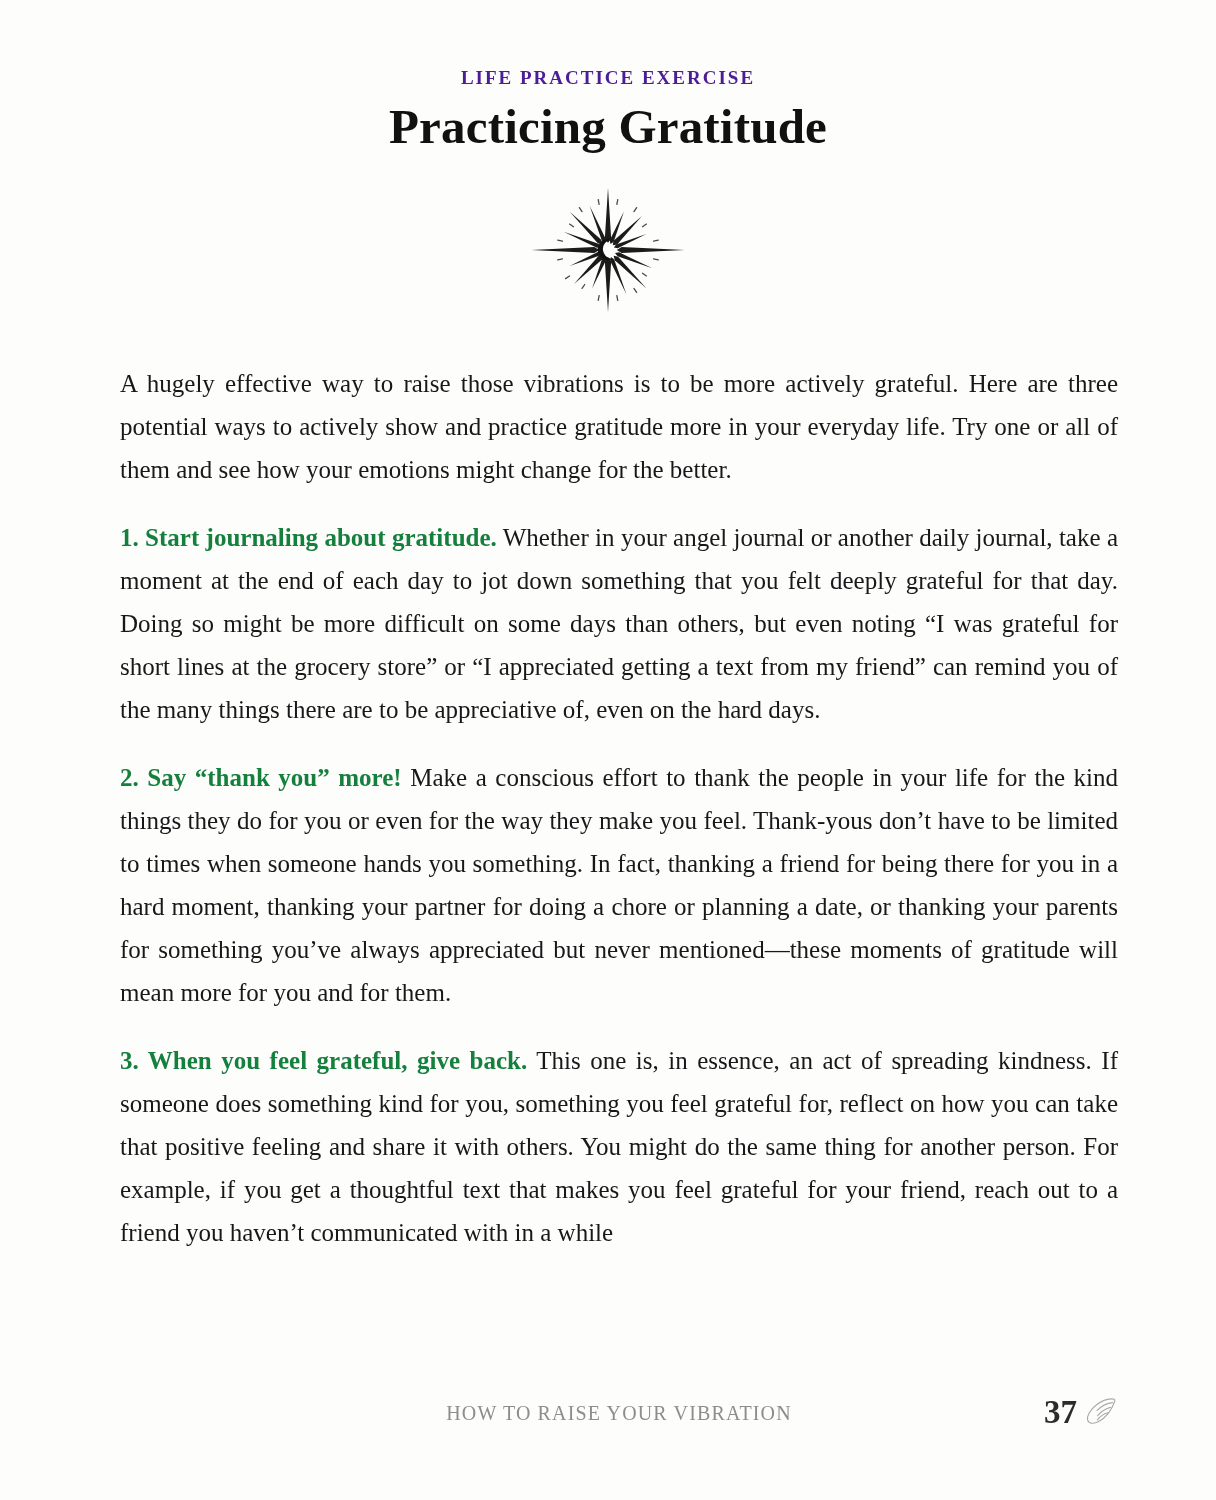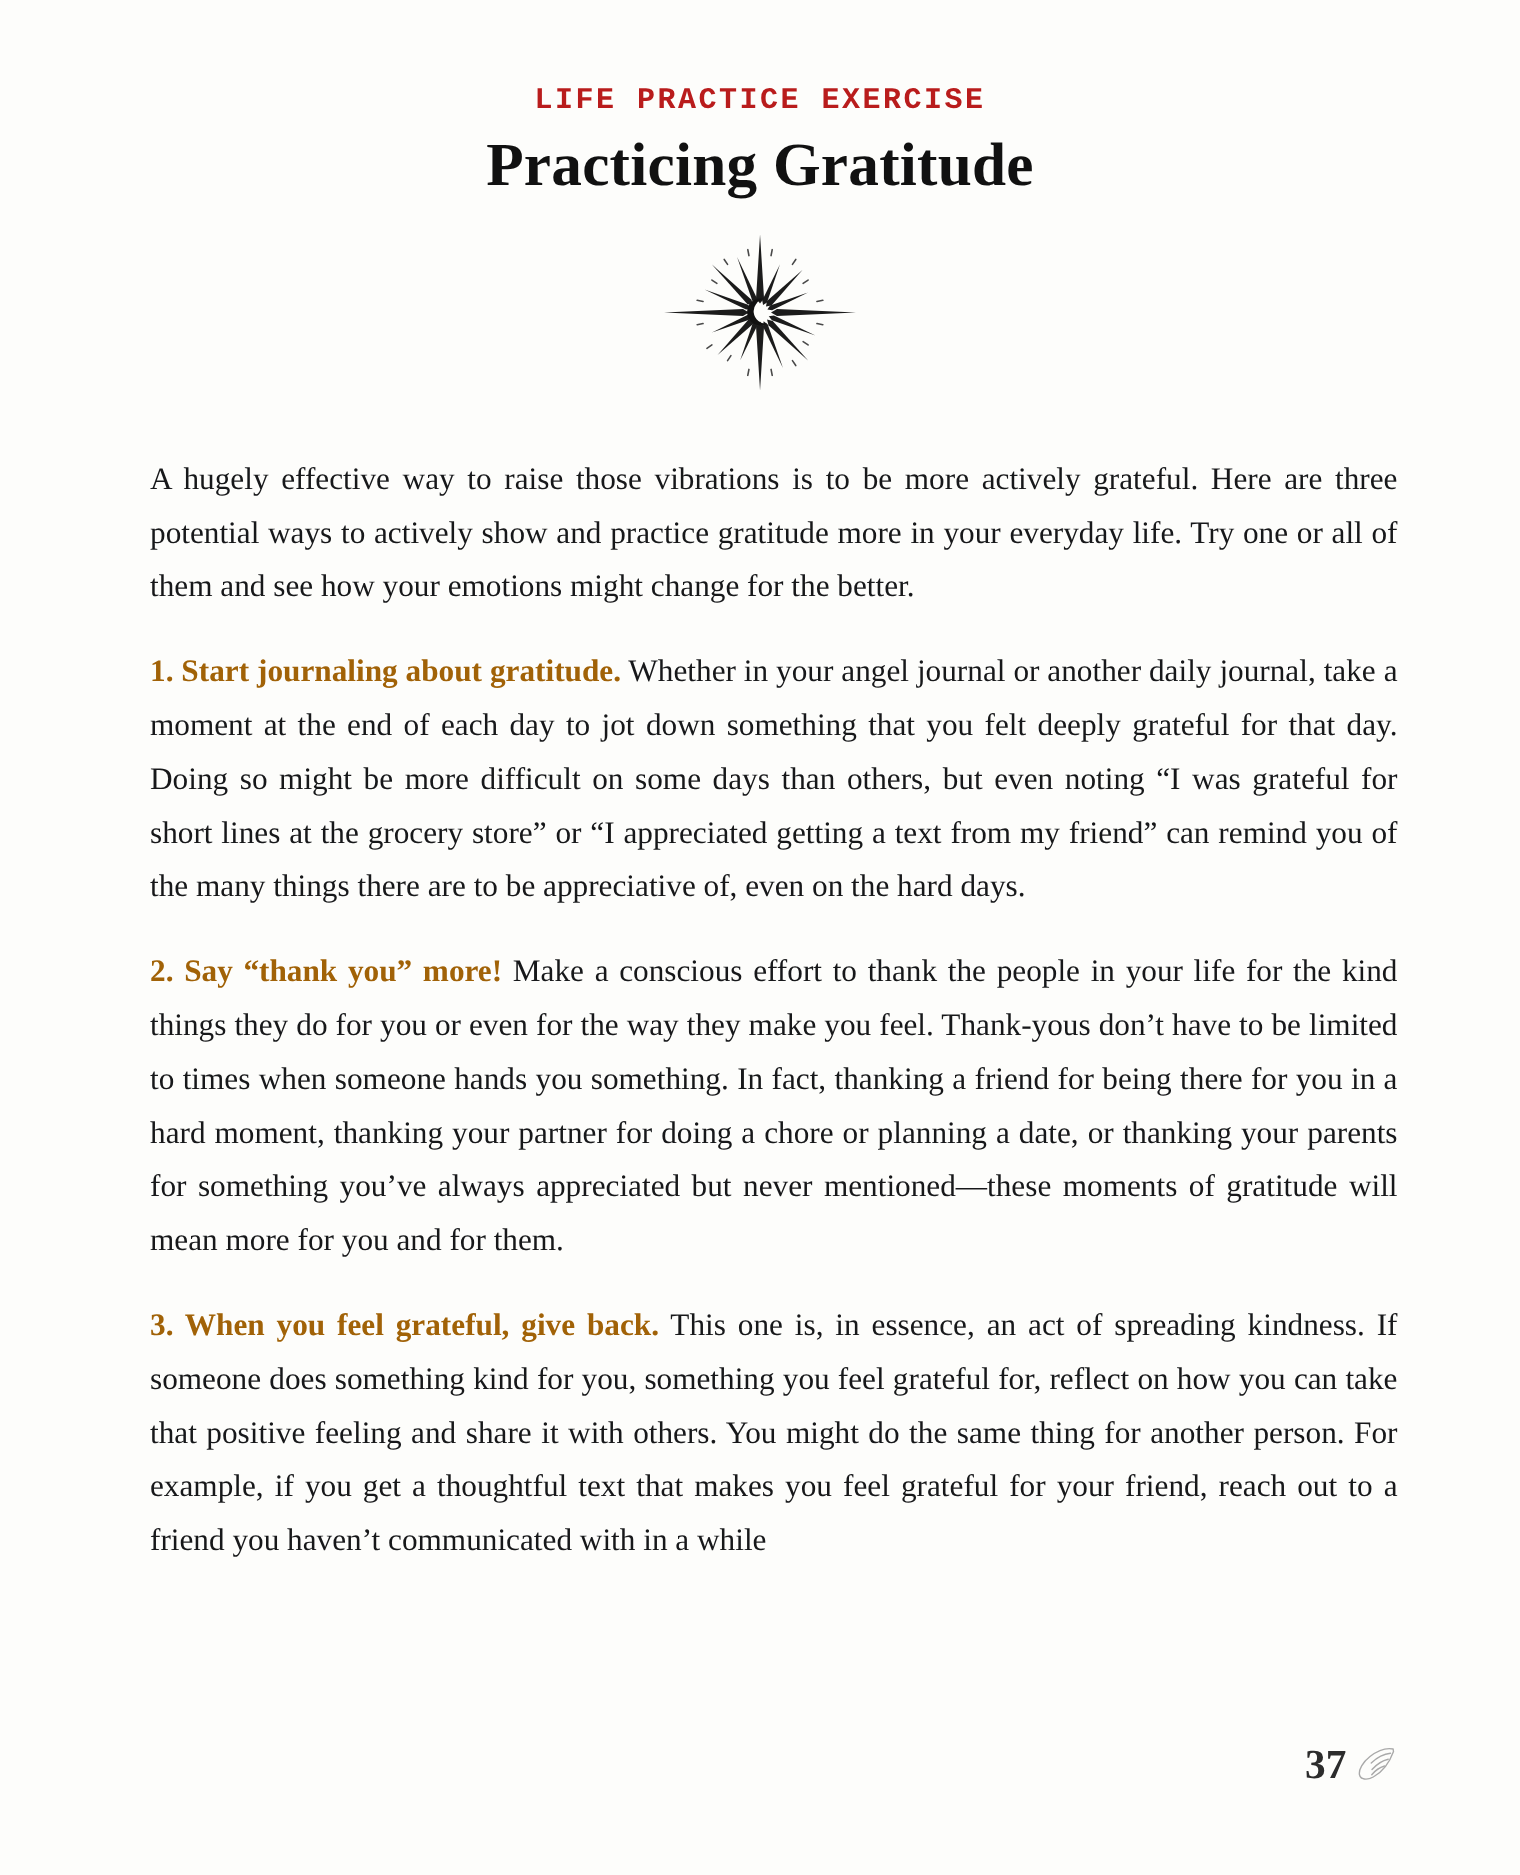--- a/index.html
+++ b/index.html
@@ -25,25 +25,25 @@
 
   
   .header {
     position: absolute;
     top: 68px;
     left: 0;
     width: 1216px;
     text-align: center;
   }
   .eyebrow {
-    font-family: Liberation Mono, monospace;
-    font-weight: bold;
-    font-size: 24px;
+    font-family: Liberation Serif, serif;
+    font-weight: bold;
+    font-size: 19px;
     letter-spacing: 2.0px;
-    color: #b91c1c;
+    color: #4c1d95;
     line-height: 1.1;
     text-transform: uppercase;
   }
   .chapter-title {
     margin-top: 11px;
     font-family: "Liberation Serif", "DejaVu Serif", serif;
     font-weight: bold;
     font-size: 49px;
     letter-spacing: 0.2px;
     color: #111111;
@@ -82,21 +82,21 @@
     hyphens: none;
   }
   .body-para:last-child {
     margin-bottom: 11px;
   }
   .body-para.numbered {
     margin-top: 25px;
   }
   .lead {
     font-weight: bold;
-    color: #a16207;
+    color: #15803d;
   }
 
   
   .footer {
     position: absolute;
     left: 120px;
     right: 98px;
     top: 1396px;
     height: 48px;
   }
@@ -206,20 +206,21 @@
 
     <p class="body-para numbered"><span class="lead">1. Start journaling about gratitude.</span><span> Whether in your angel journal or another daily journal, take a moment at the end of each day to jot down something that you felt deeply grateful for that day. Doing so might be more difficult on some days than others, but even noting “I was grateful for short lines at the grocery store” or “I appreciated getting a text from my friend” can remind you of the many things there are to be appreciative of, even on the hard days.</span></p>
 
     <p class="body-para numbered"><span class="lead">2. Say “thank you” more!</span><span> Make a conscious effort to thank the people in your life for the kind things they do for you or even for the way they make you feel. Thank-yous don’t have to be limited to times when someone hands you something. In fact, thanking a friend for being there for you in a hard moment, thanking your partner for doing a chore or planning a date, or thanking your parents for something you’ve always appreciated but never mentioned—these moments of gratitude will mean more for you and for them.</span></p>
 
     <p class="body-para numbered"><span class="lead">3. When you feel grateful, give back.</span><span> This one is, in essence, an act of spreading kindness. If someone does something kind for you, something you feel grateful for, reflect on how you can take that positive feeling and share it with others. You might do the same thing for another person. For example, if you get a thoughtful text that makes you feel grateful for your friend, reach out to a friend you haven’t communicated with in a while</span></p>
 
   </div>
 
   <div class="footer">
+    <div class="running-head">HOW TO RAISE YOUR VIBRATION</div>
     <div class="folio">
       <span class="folio-number">37</span>
       <svg class="wing-icon" viewBox="0 0 34 30">
         <g fill="none" stroke="#a9a9a9" stroke-width="1.1" stroke-linecap="round" stroke-linejoin="round">
           <path d="M30.5,3.2 C25.5,2.2 18.5,4.2 12.0,9.2 C6.2,13.7 2.8,19.8 3.6,23.8 C4.4,27.6 9.4,28.4 14.6,25.6 C21.4,21.9 27.6,14.0 30.8,5.2 Z"></path>
           <path d="M28.4,6.6 C23.6,7.0 17.6,10.0 13.0,14.4"></path>
           <path d="M26.6,11.4 C22.2,12.4 17.2,15.6 13.6,19.6"></path>
           <path d="M23.6,16.8 C19.8,17.9 16.0,20.6 13.4,23.8"></path>
         </g>
       </svg>

